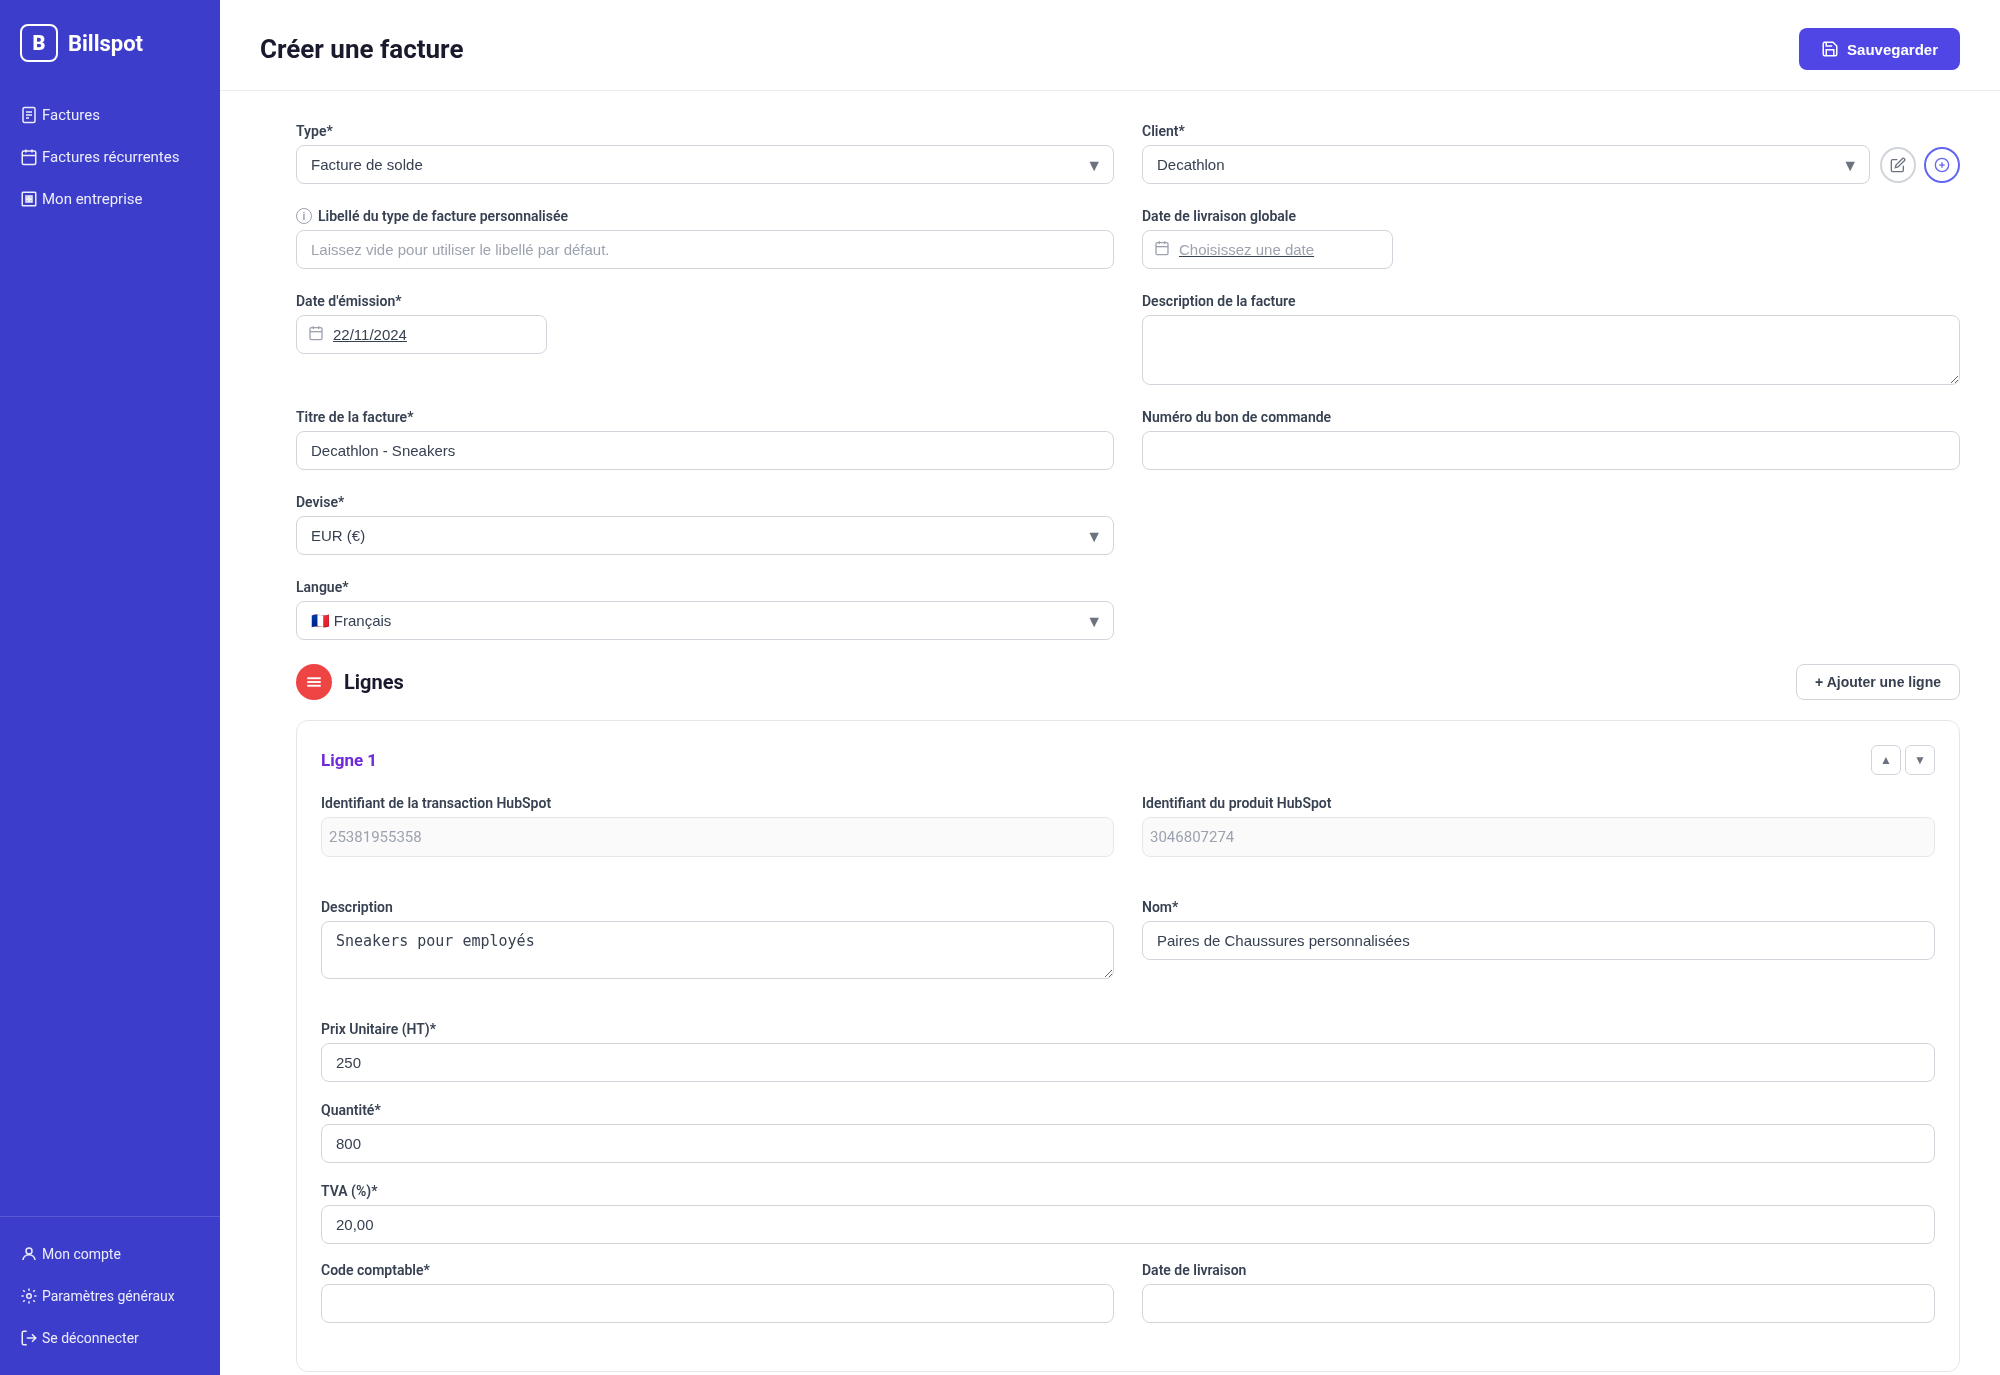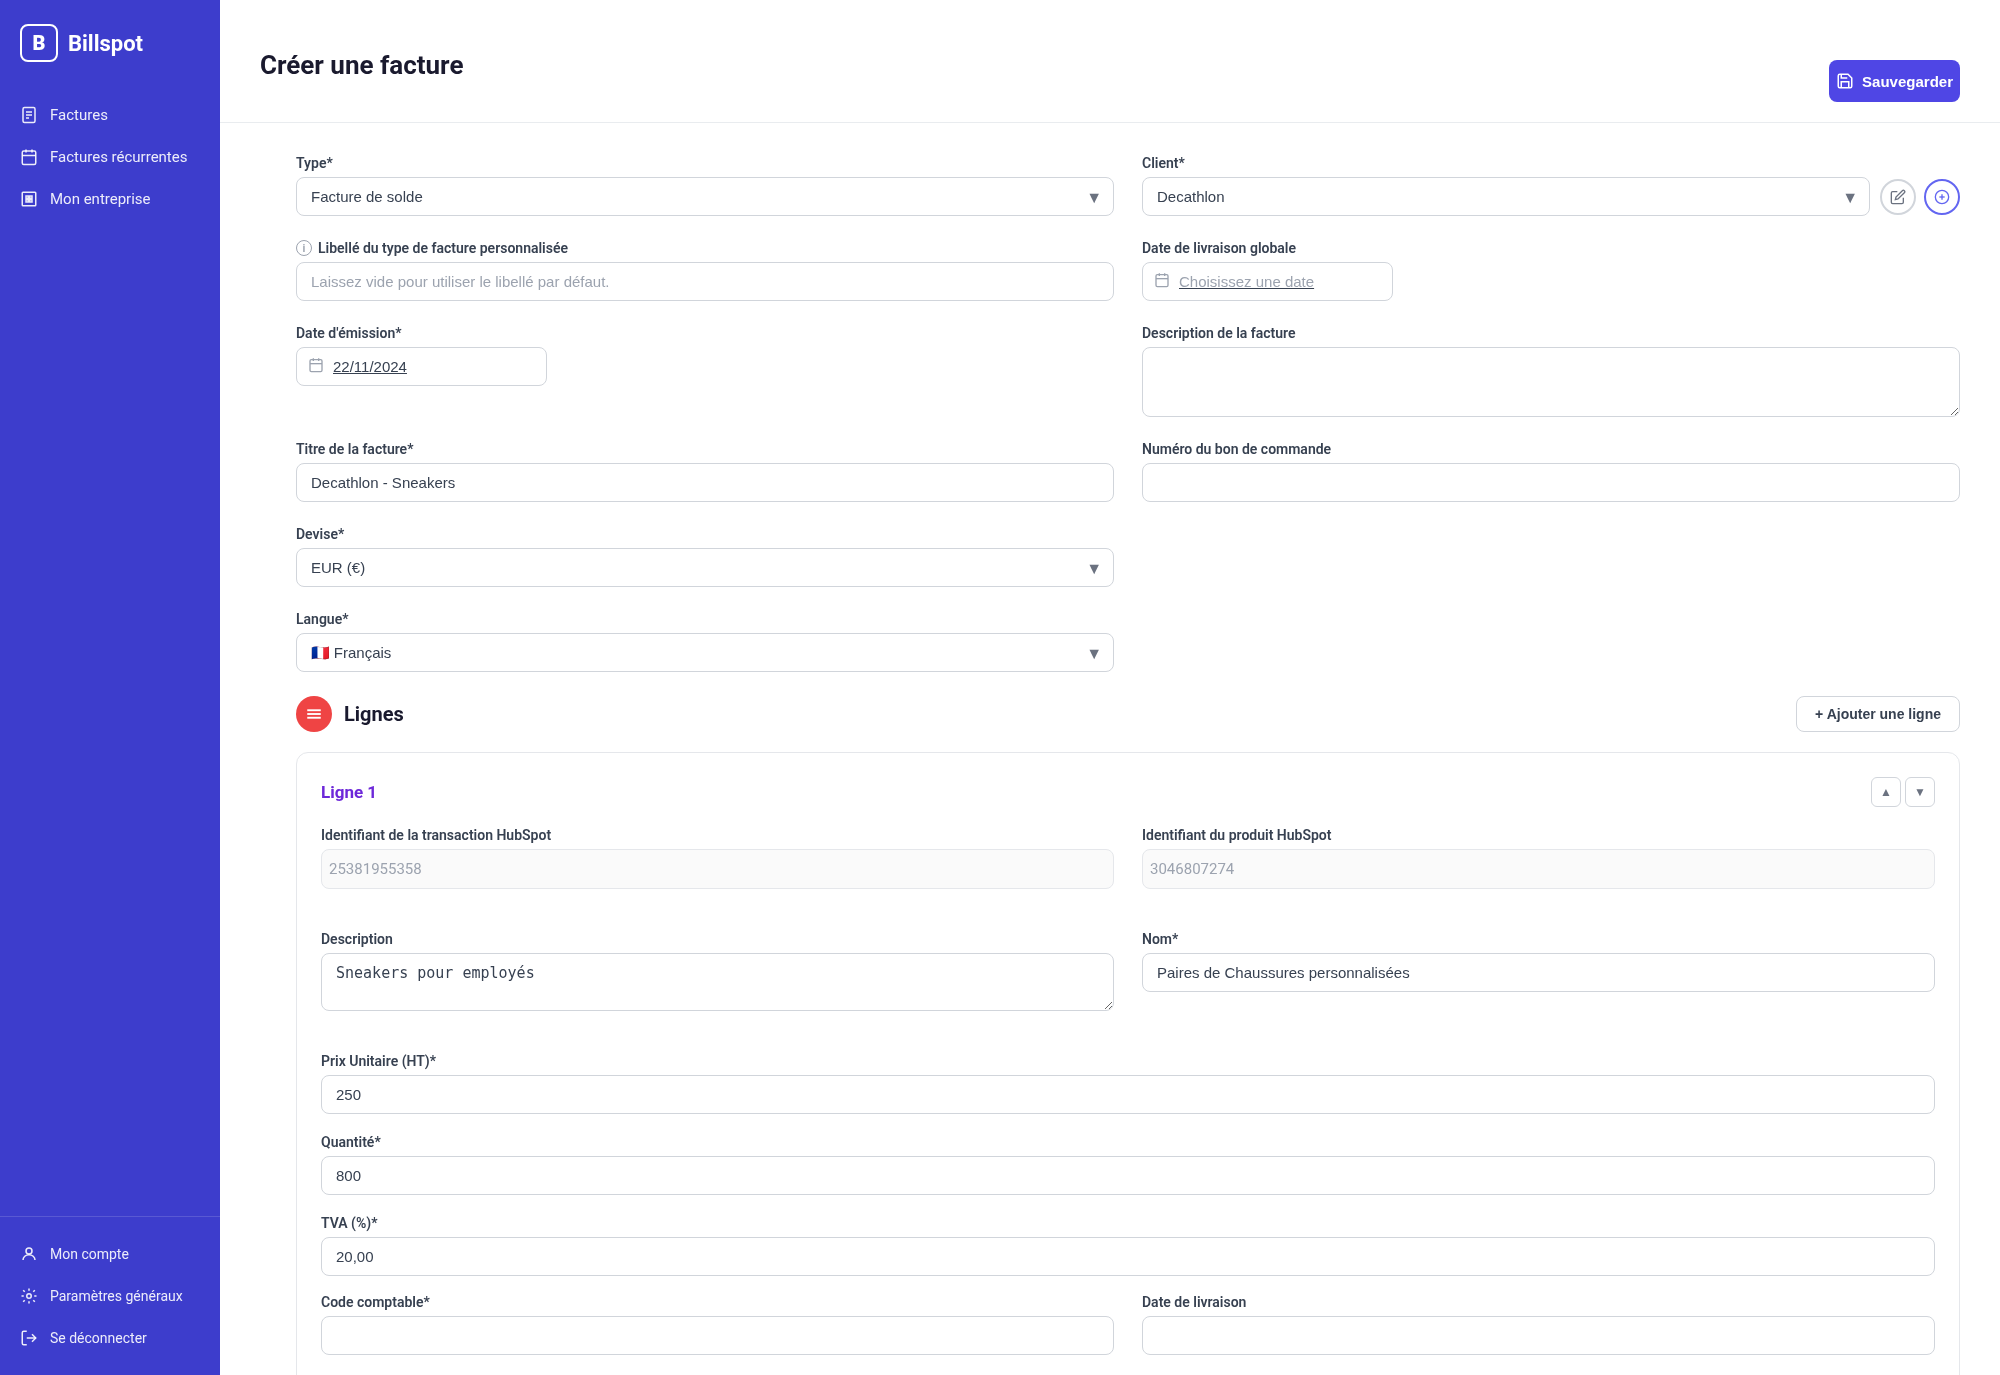--- a/index.html
+++ b/index.html
@@ -35,21 +35,21 @@
       font-size: 20px;
       font-weight: 900;
     }
     .sidebar-nav {
       flex: 1;
       padding: 8px 0;
     }
     .sidebar-item {
       display: flex;
       align-items: center;
-      gap: 12px;
+      gap: 4px;
       padding: 12px 20px;
       cursor: pointer;
       font-size: 15px;
       color: rgba(255,255,255,0.9);
       border-radius: 0;
       transition: background 0.15s;
     }
     .sidebar-item svg { width: 18px; height: 18px; flex-shrink: 0; }
     .sidebar-bottom {
       padding: 16px 0;
@@ -73,28 +73,27 @@
     .page-title {
       font-size: 26px;
       font-weight: 700;
       color: #1a1a2e;
     }
     .btn-save {
       background: #4f46e5;
       color: white;
       border: none;
       border-radius: 8px;
-      padding: 12px 7px;
+      padding: 12px 22px;
       font-size: 15px;
       font-weight: 600;
       cursor: pointer;
       display: flex;
       align-items: center;
       gap: 8px;
-      margin-top: 32px;
     }
 
     
     .form-area {
       padding: 32px 40px;
       margin-left: 36px;
     }
     .form-row {
       display: grid;
       grid-template-columns: 1fr 1fr;

